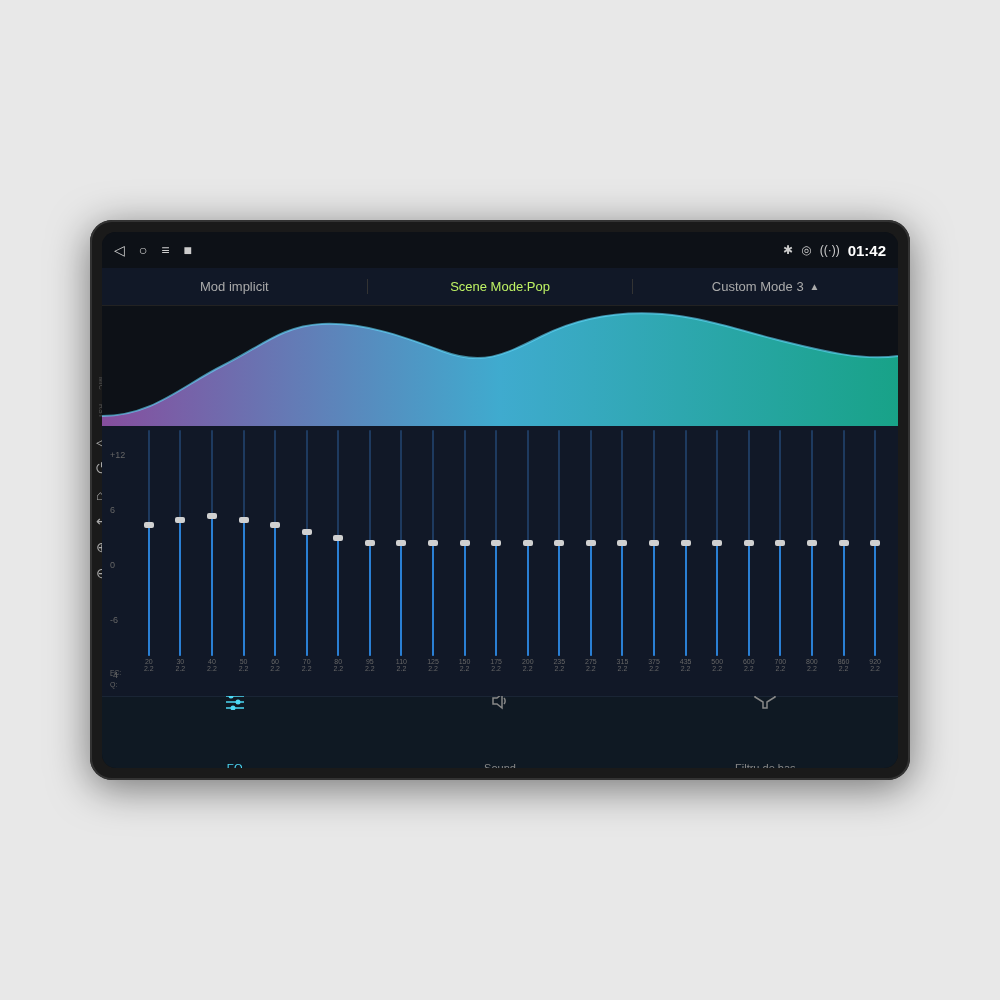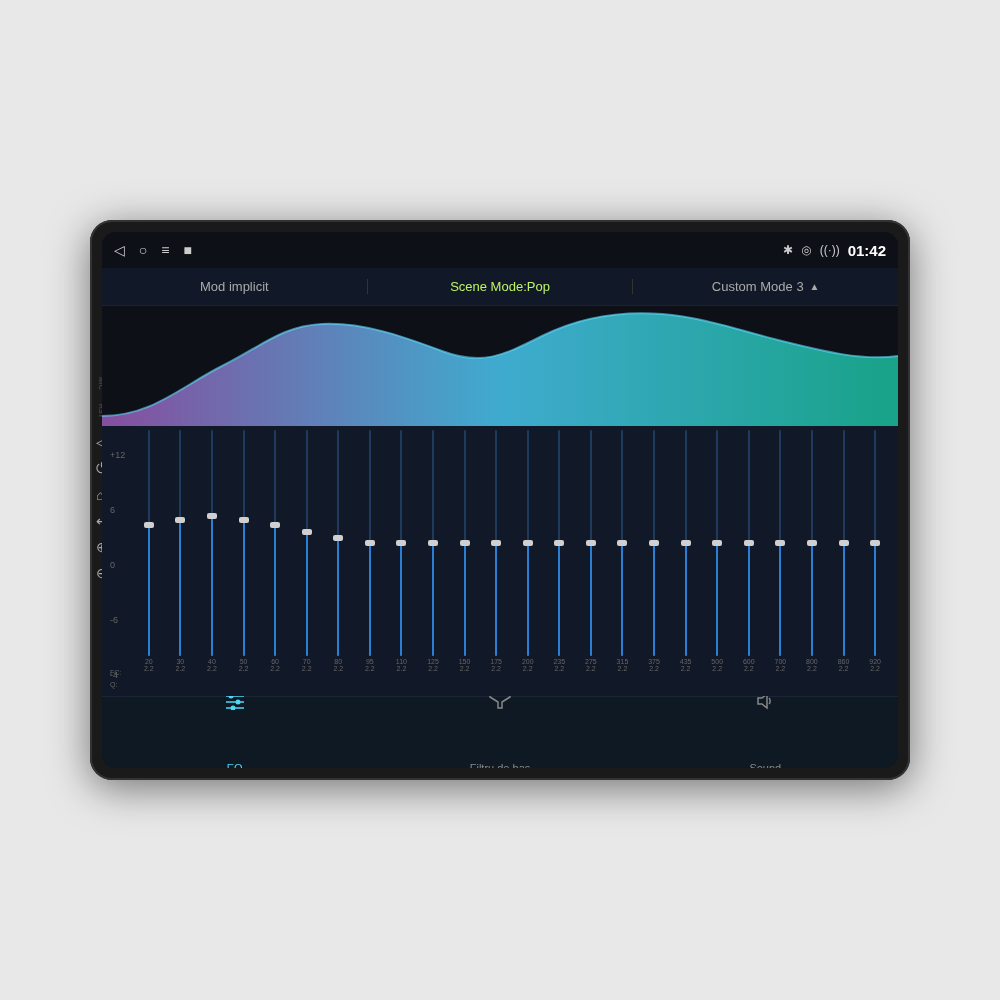--- a/index.html
+++ b/index.html
@@ -587,31 +587,31 @@
           </svg>
         </div>
         <span class="nav-tab-label">EQ</span>
       </div>
 
 
 
       <div class="nav-tab">
         <div class="nav-tab-icon">
           <svg width="22" height="18" viewBox="0 0 22 18" fill="none">
-            <path d="M1,3 L21,3 L21,5 L13,10 L13,16 L9,16 L9,10 L1,5 Z" fill="none" stroke="#888" stroke-width="1.5"></path>
-          </svg>
-        </div>
-        <span class="nav-tab-label">Filtru de bas</span>
-      </div>
-
-      <div class="nav-tab">
-        <div class="nav-tab-icon">
-          <svg width="22" height="18" viewBox="0 0 22 18" fill="none">
             <polygon points="4,6 4,12 8,12 13,16 13,2 8,6" fill="none" stroke="#888" stroke-width="1.5"></polygon>
             <path d="M15,6 C16.5,7.5 16.5,10.5 15,12" stroke="#888" stroke-width="1.5" fill="none"></path>
           </svg>
         </div>
         <span class="nav-tab-label">Sound</span>
       </div>
+
+      <div class="nav-tab">
+        <div class="nav-tab-icon">
+          <svg width="22" height="18" viewBox="0 0 22 18" fill="none">
+            <path d="M1,3 L21,3 L21,5 L13,10 L13,16 L9,16 L9,10 L1,5 Z" fill="none" stroke="#888" stroke-width="1.5"></path>
+          </svg>
+        </div>
+        <span class="nav-tab-label">Filtru de bas</span>
+      </div>
     </div>
 
   </div>
 </div>
 
 </body></html>

